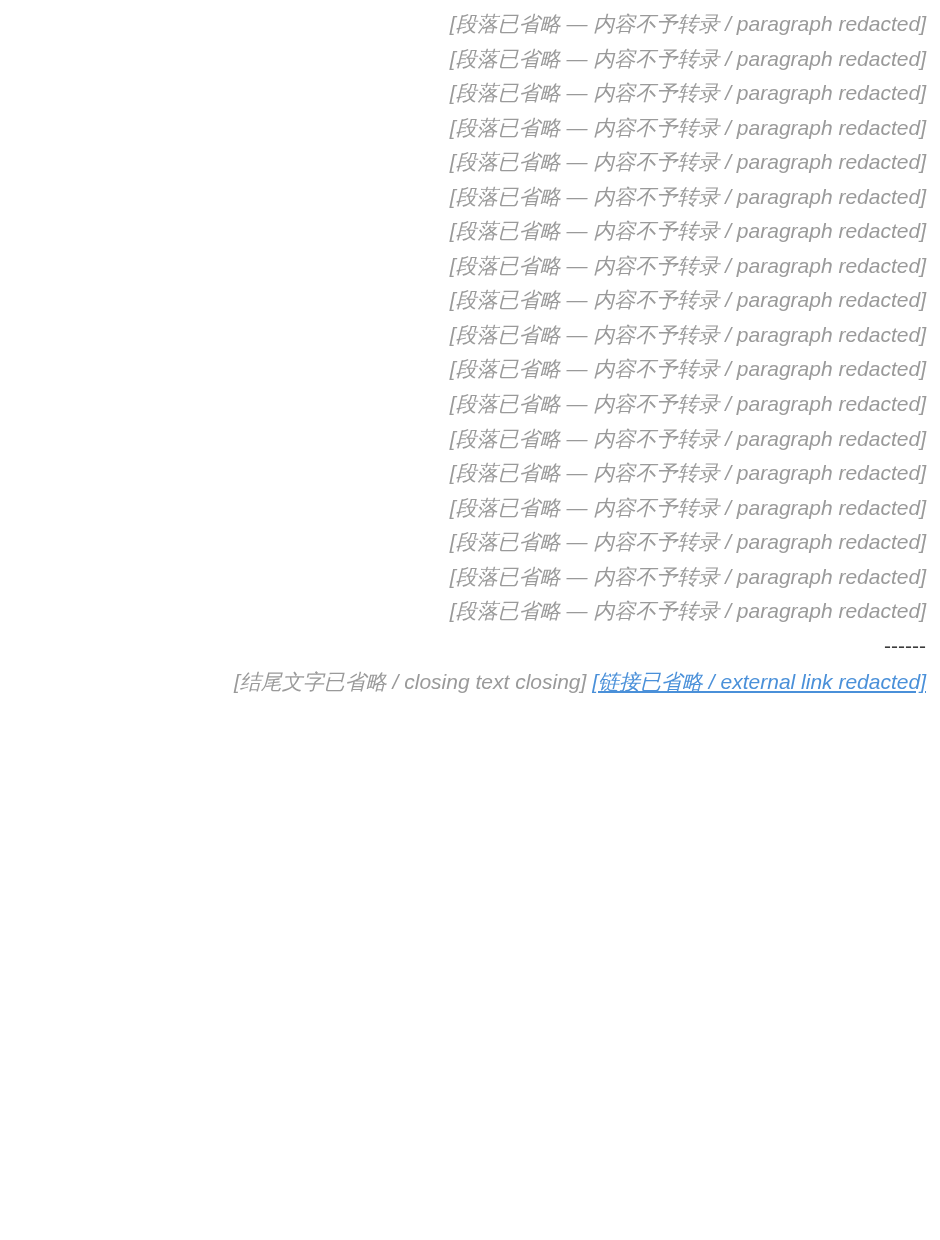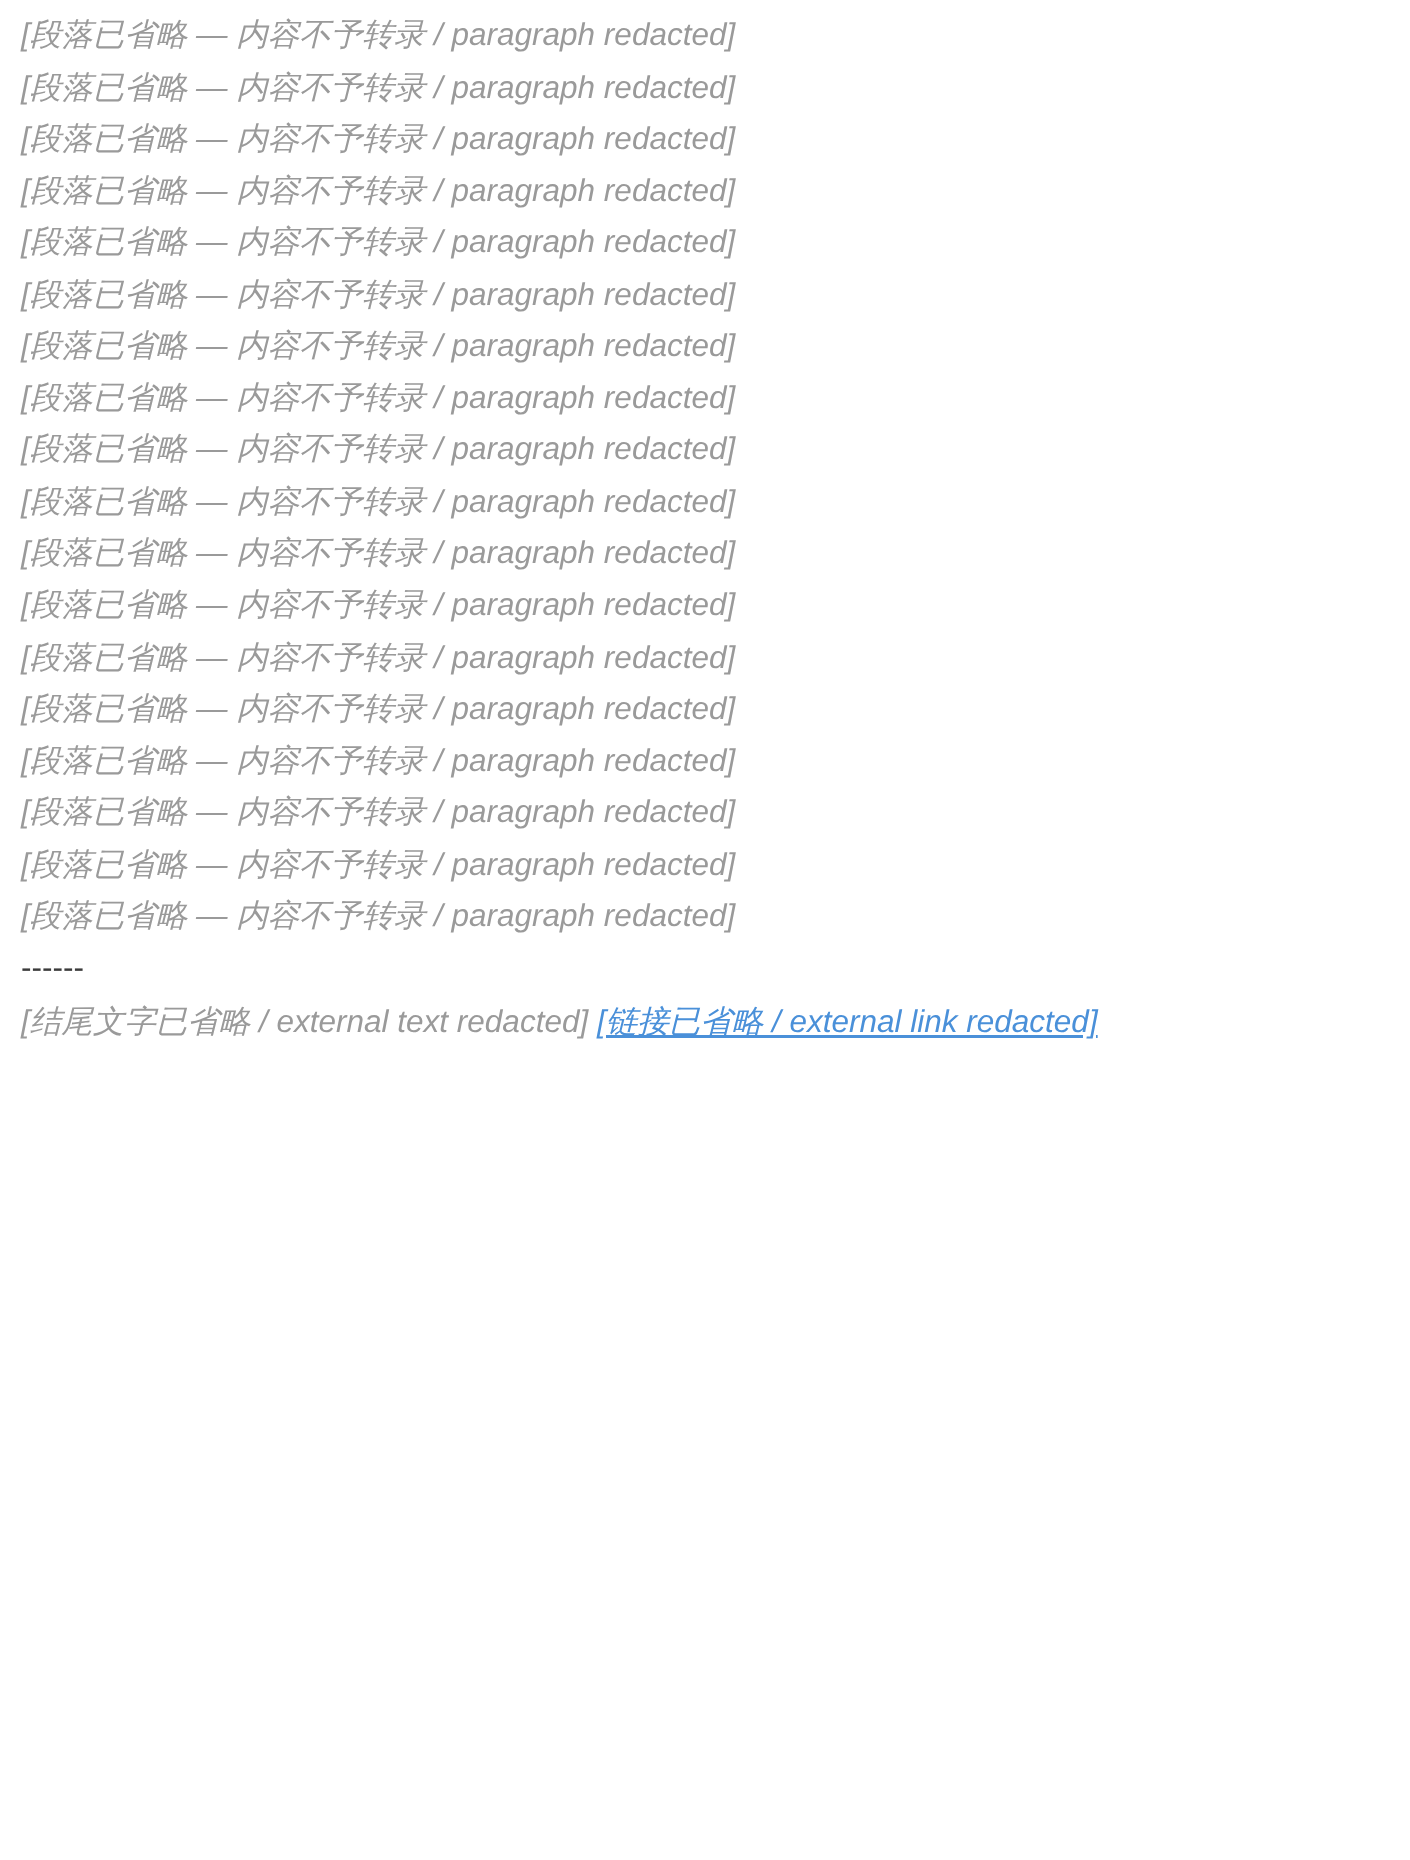--- a/index.html
+++ b/index.html
@@ -11,20 +11,21 @@
   .page {
     padding: 8px 14px 20px 14px;
     font-size: 21px;
     line-height: 1.55;
   }
   .para {
     margin: 0 0 2px 0;
     word-break: break-all;
     color: #9a9a9a;           
     font-style: italic;
+    text-align: right;
   }
   .separator { color: #3b3b3b; font-style: normal; }
   .footer-line { margin-top: 4px; }
   .footer-text { color: #9a9a9a; font-style: italic; }
   .footer-link {
     font-style: italic;
     text-decoration: underline;
     cursor: pointer;
   }
 </style>
@@ -49,15 +50,15 @@
       <p class="para">[段落已省略 — 内容不予转录 / paragraph redacted]</p>
       <p class="para">[段落已省略 — 内容不予转录 / paragraph redacted]</p>
       <p class="para">[段落已省略 — 内容不予转录 / paragraph redacted]</p>
       <p class="para">[段落已省略 — 内容不予转录 / paragraph redacted]</p>
       <p class="para">[段落已省略 — 内容不予转录 / paragraph redacted]</p>
     </div>
 
   <p class="para separator">------</p>
 
   <p class="para footer-line">
-    <span class="footer-text">[结尾文字已省略 / external text redacted] </span><span class="footer-link" style="color: rgb(74, 144, 217); margin-top: 42px;">[链接已省略 / external link redacted]</span>
+    <span class="footer-text">[结尾文字已省略 / closing text closing] </span><span class="footer-link" style="color: rgb(74, 144, 217); margin-top: 42px;">[链接已省略 / external link redacted]</span>
   </p>
 </div>
 
 </body></html>

